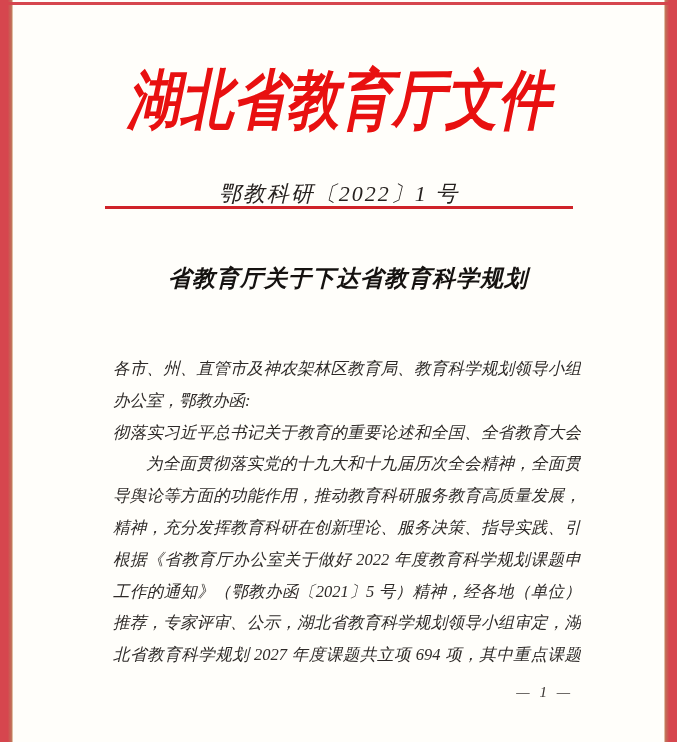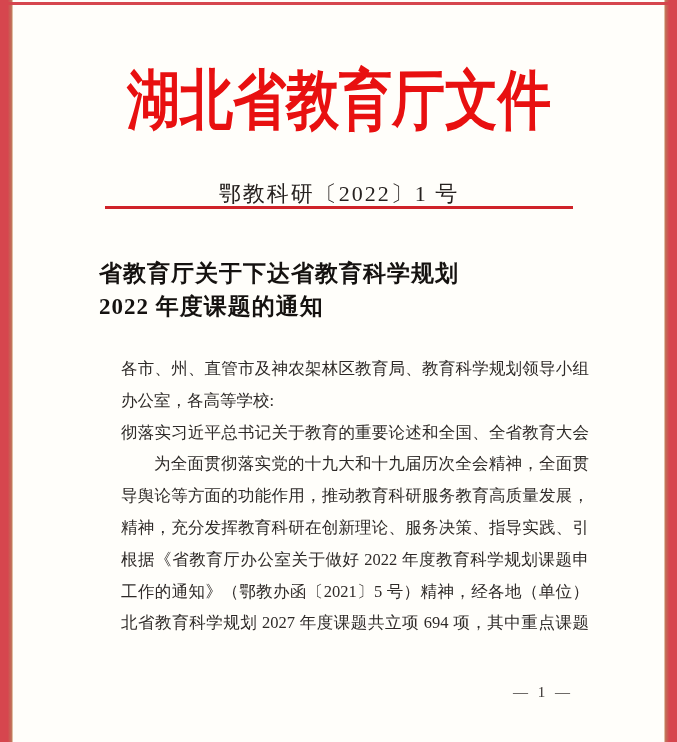--- a/index.html
+++ b/index.html
@@ -6,20 +6,21 @@
   body {
     width: 677px; height: 742px;
     background: #f4f4f4;
     font-family: "Liberation Serif", "DejaVu Serif", serif;
   }
   .page {
     position: relative;
     width: 677px; height: 742px;
     background: var(--paper-white, #fffefa);
     overflow: hidden;
+    font-style: italic;
   }
   
   .edge-left {
     position: absolute; left: 0; top: 0; bottom: 0; width: 13px;
     background: linear-gradient(to right,
       var(--edge-red, #d6464e) 0%, var(--edge-red, #d6464e) 60%,
       #c07058 88%, #f2e3c8 100%);
   }
   .edge-right {
     position: absolute; right: 0; top: 0; bottom: 0; width: 13px;
@@ -50,27 +51,27 @@
     font-size: 22px; color: #26211f;
     letter-spacing: 2px;
     white-space: nowrap;
   }
   .red-rule {
     position: absolute; top: 206px; left: 0; width: 100%; height: 3px;
     background: var(--rule-red, #cf2329);
   }
   .doc-title {
     position: absolute; top: 253px; left: -10px; width: 488px;
-    margin: 4px;
-    text-align: left;
+    margin: 9px;
+    text-align: center;
     font-size: 23px; font-weight: bold; color: #151210;
     line-height: 33px; letter-spacing: 1px;
   }
   .body-block {
-    position: absolute; top: 353px; left: 16px; width: 468px;
+    position: absolute; top: 353px; left: 8px; width: 468px;
     font-size: 16.5px; color: var(--text-black, #2e2a28);
     line-height: 31.8px;
   }
   .line {
     height: 31.8px; overflow: hidden;
     text-align: justify; text-align-last: justify;
   }
   .line.no-just { text-align-last: left; }
   .line.indent { text-indent: 2em; }
   .page-number {
@@ -92,31 +93,31 @@
   <div class="content">
 
     <div class="agency-title">湖北省教育厅文件</div>
 
     <div class="doc-number">鄂教科研〔2022〕1 号</div>
 
     <div class="red-rule"></div>
 
     <h1 class="doc-title">
       <span>省教育厅关于下达省教育科学规划</span><br>
-      <span>2022 年度课题的通知</span>
     </h1>
 
     <div class="body-block">
       <div class="line">各市、州、直管市及神农架林区教育局、教育科学规划领导小组</div>
-      <div class="line no-just">办公室，各高等学校:</div>
+      <div class="line no-just">办公室，鄂教办函:</div>
       <div class="line">彻落实习近平总书记关于教育的重要论述和全国、全省教育大会</div>
       <div class="line indent">为全面贯彻落实党的十九大和十九届历次全会精神，全面贯</div>
       <div class="line">导舆论等方面的功能作用，推动教育科研服务教育高质量发展，</div>
       <div class="line">精神，充分发挥教育科研在创新理论、服务决策、指导实践、引</div>
       <div class="line">根据《省教育厅办公室关于做好 2022 年度教育科学规划课题申报</div>
       <div class="line">工作的通知》（鄂教办函〔2021〕5 号）精神，经各地（单位）</div>
+      <div class="line">推荐，专家评审、公示，湖北省教育科学规划领导小组审定，湖</div>
       <div class="line">北省教育科学规划 2027 年度课题共立项 694 项，其中重点课题</div>
     </div>
 
     <div class="page-number">— 1 —</div>
 
   </div>
 </div>
 
 </body></html>

